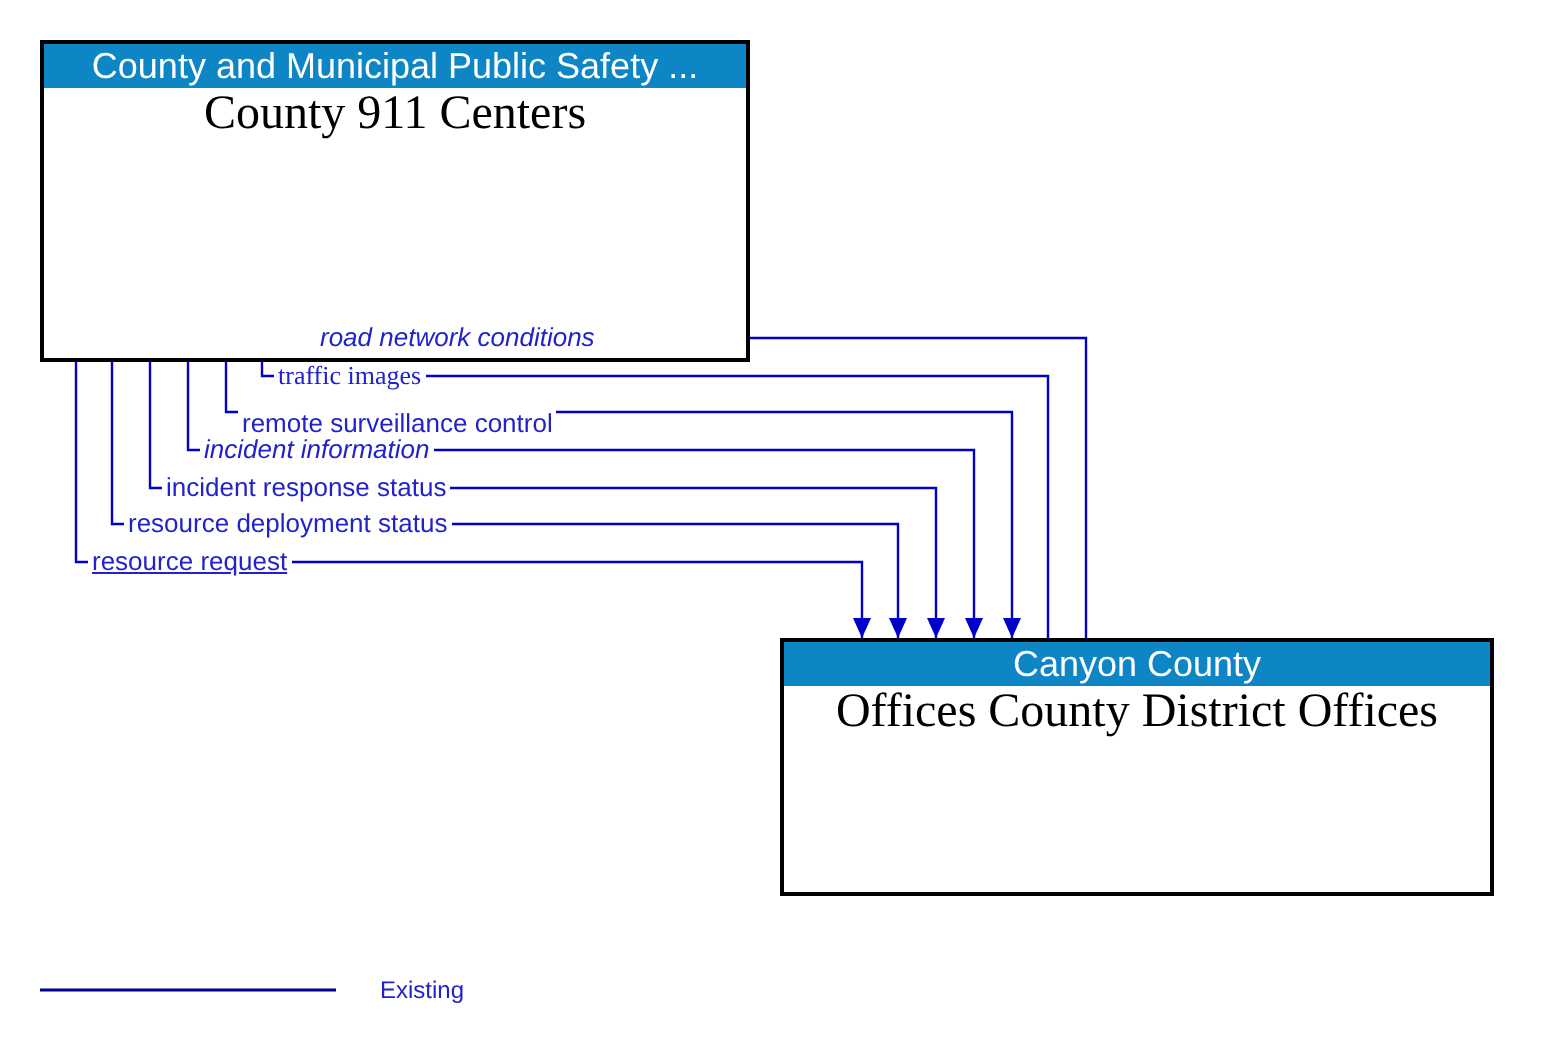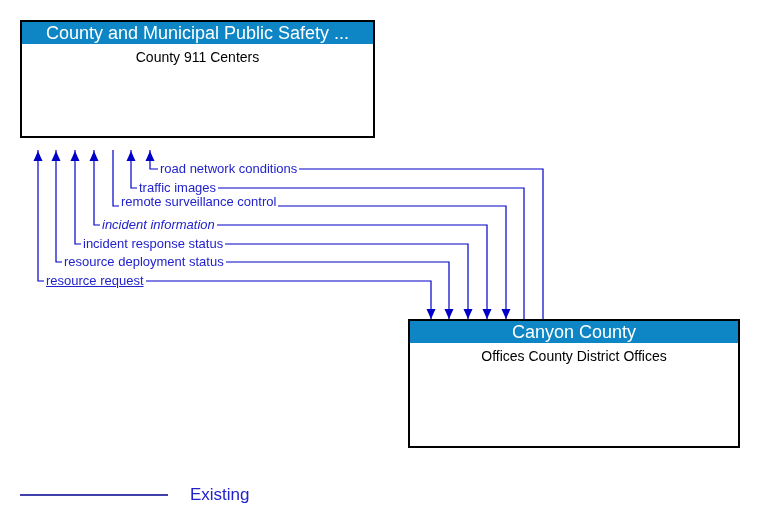--- a/index.html
+++ b/index.html
@@ -38,63 +38,64 @@
   .box {
     position: absolute;
     border: 2px solid var(--box-border, #000);
     background: #ffffff;
     box-sizing: border-box;
   }
   .box-top {
     left: 20px;
     top: 20px;
     width: 355px;
-    height: 118px;
+    height: 161px;
   }
   .box-bottom {
-    left: 408px;
+    left: 390px;
     top: 319px;
-    width: 332px;
+    width: 357px;
     height: 129px;
   }
   .box-header {
     height: 22px;
     background: var(--header-bg, #0E85C4);
     color: var(--header-text, #fff);
     font-size: 18px;
     line-height: 22px;
     text-align: center;
     white-space: nowrap;
     overflow: hidden;
   }
   .box-body {
     color: var(--body-text, #000);
-    font-size: 14px;
+    font-size: 24px;
     line-height: 22px;
     text-align: center;
     padding-top: 2px;
     white-space: nowrap;
+    font-family: Liberation Serif, serif;
   }
   .flow-label {
     position: absolute;
     transform: translateY(-50%);
     background: #ffffff;
     color: var(--flow-label, #2222CC);
     font-size: 13px;
     line-height: 14px;
     padding: 0 2px;
     white-space: nowrap;
   }
   .legend-label {
     position: absolute;
     left: 190px;
     top: 495px;
     transform: translateY(-50%);
     color: var(--legend-text, #2222CC);
-    font-size: 17px;
+    font-size: 12px;
     white-space: nowrap;
   }
 </style>
 </head>
 <body>
 
 <div id="canvas">
 
   <svg id="connector-svg" viewBox="0 0 782 522" xmlns="http://www.w3.org/2000/svg">
 
@@ -125,23 +126,23 @@
   <div class="box box-top">
     <div class="box-header">County and Municipal Public Safety ...</div>
     <div class="box-body">County 911 Centers</div>
   </div>
 
   <div class="box box-bottom">
     <div class="box-header">Canyon County</div>
     <div class="box-body">Offices County District Offices</div>
   </div>
 
-  <div class="flow-label" style="left:158px; top:169px;">road network conditions</div>
-  <div class="flow-label" style="left:137px; top:188px;">traffic images</div>
-  <div class="flow-label" style="left:119px; top:202px;">remote surveillance control</div>
+  <div class="flow-label" style="left:158px; top:169px;font-style:italic;">road network conditions</div>
+  <div class="flow-label" style="left:137px; top:188px;font-family:Liberation Serif, serif;">traffic images</div>
+  <div class="flow-label" style="left:119px; top:212px;">remote surveillance control</div>
   <div class="flow-label" style="left:100px; top:225px;font-style:italic;">incident information</div>
   <div class="flow-label" style="left:62px; top:262px;">resource deployment status</div>
   <div class="flow-label" style="left:81px; top:244px;">incident response status</div>
   <div class="flow-label" style="left:44px; top:281px;text-decoration:underline;">resource request</div>
 
   <div class="legend-label">Existing</div>
 
 </div>
 
 </body></html>

